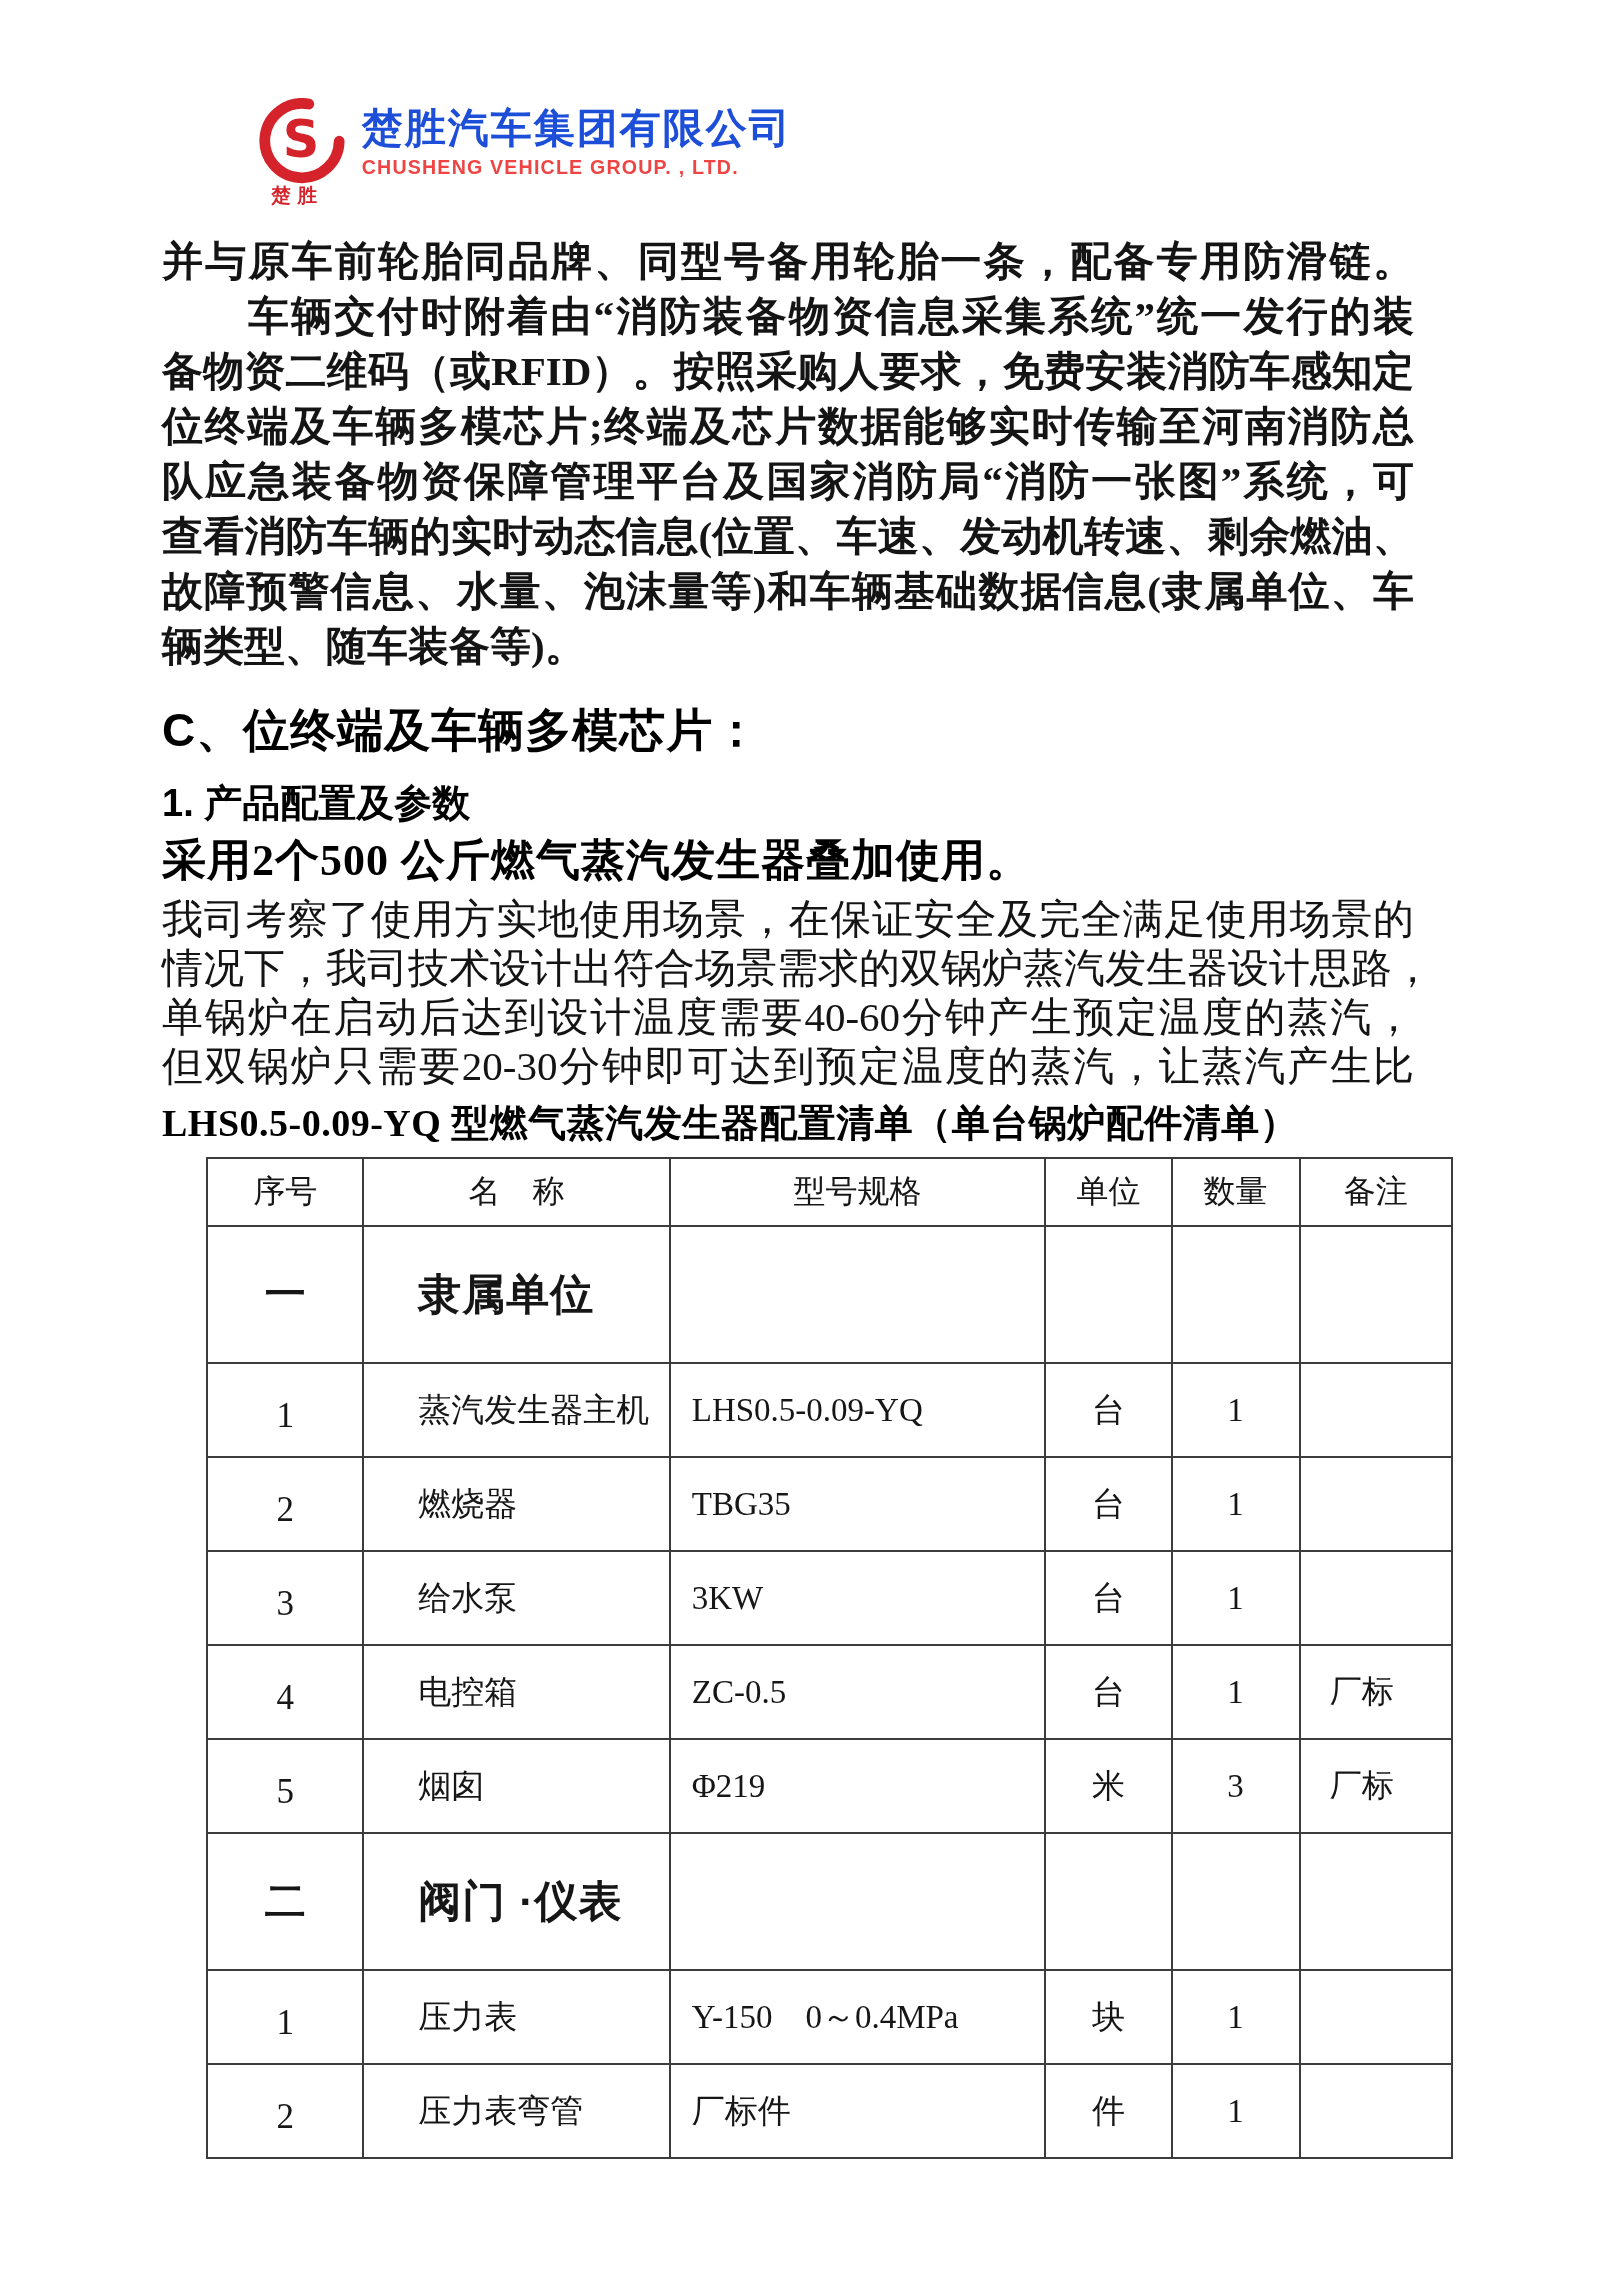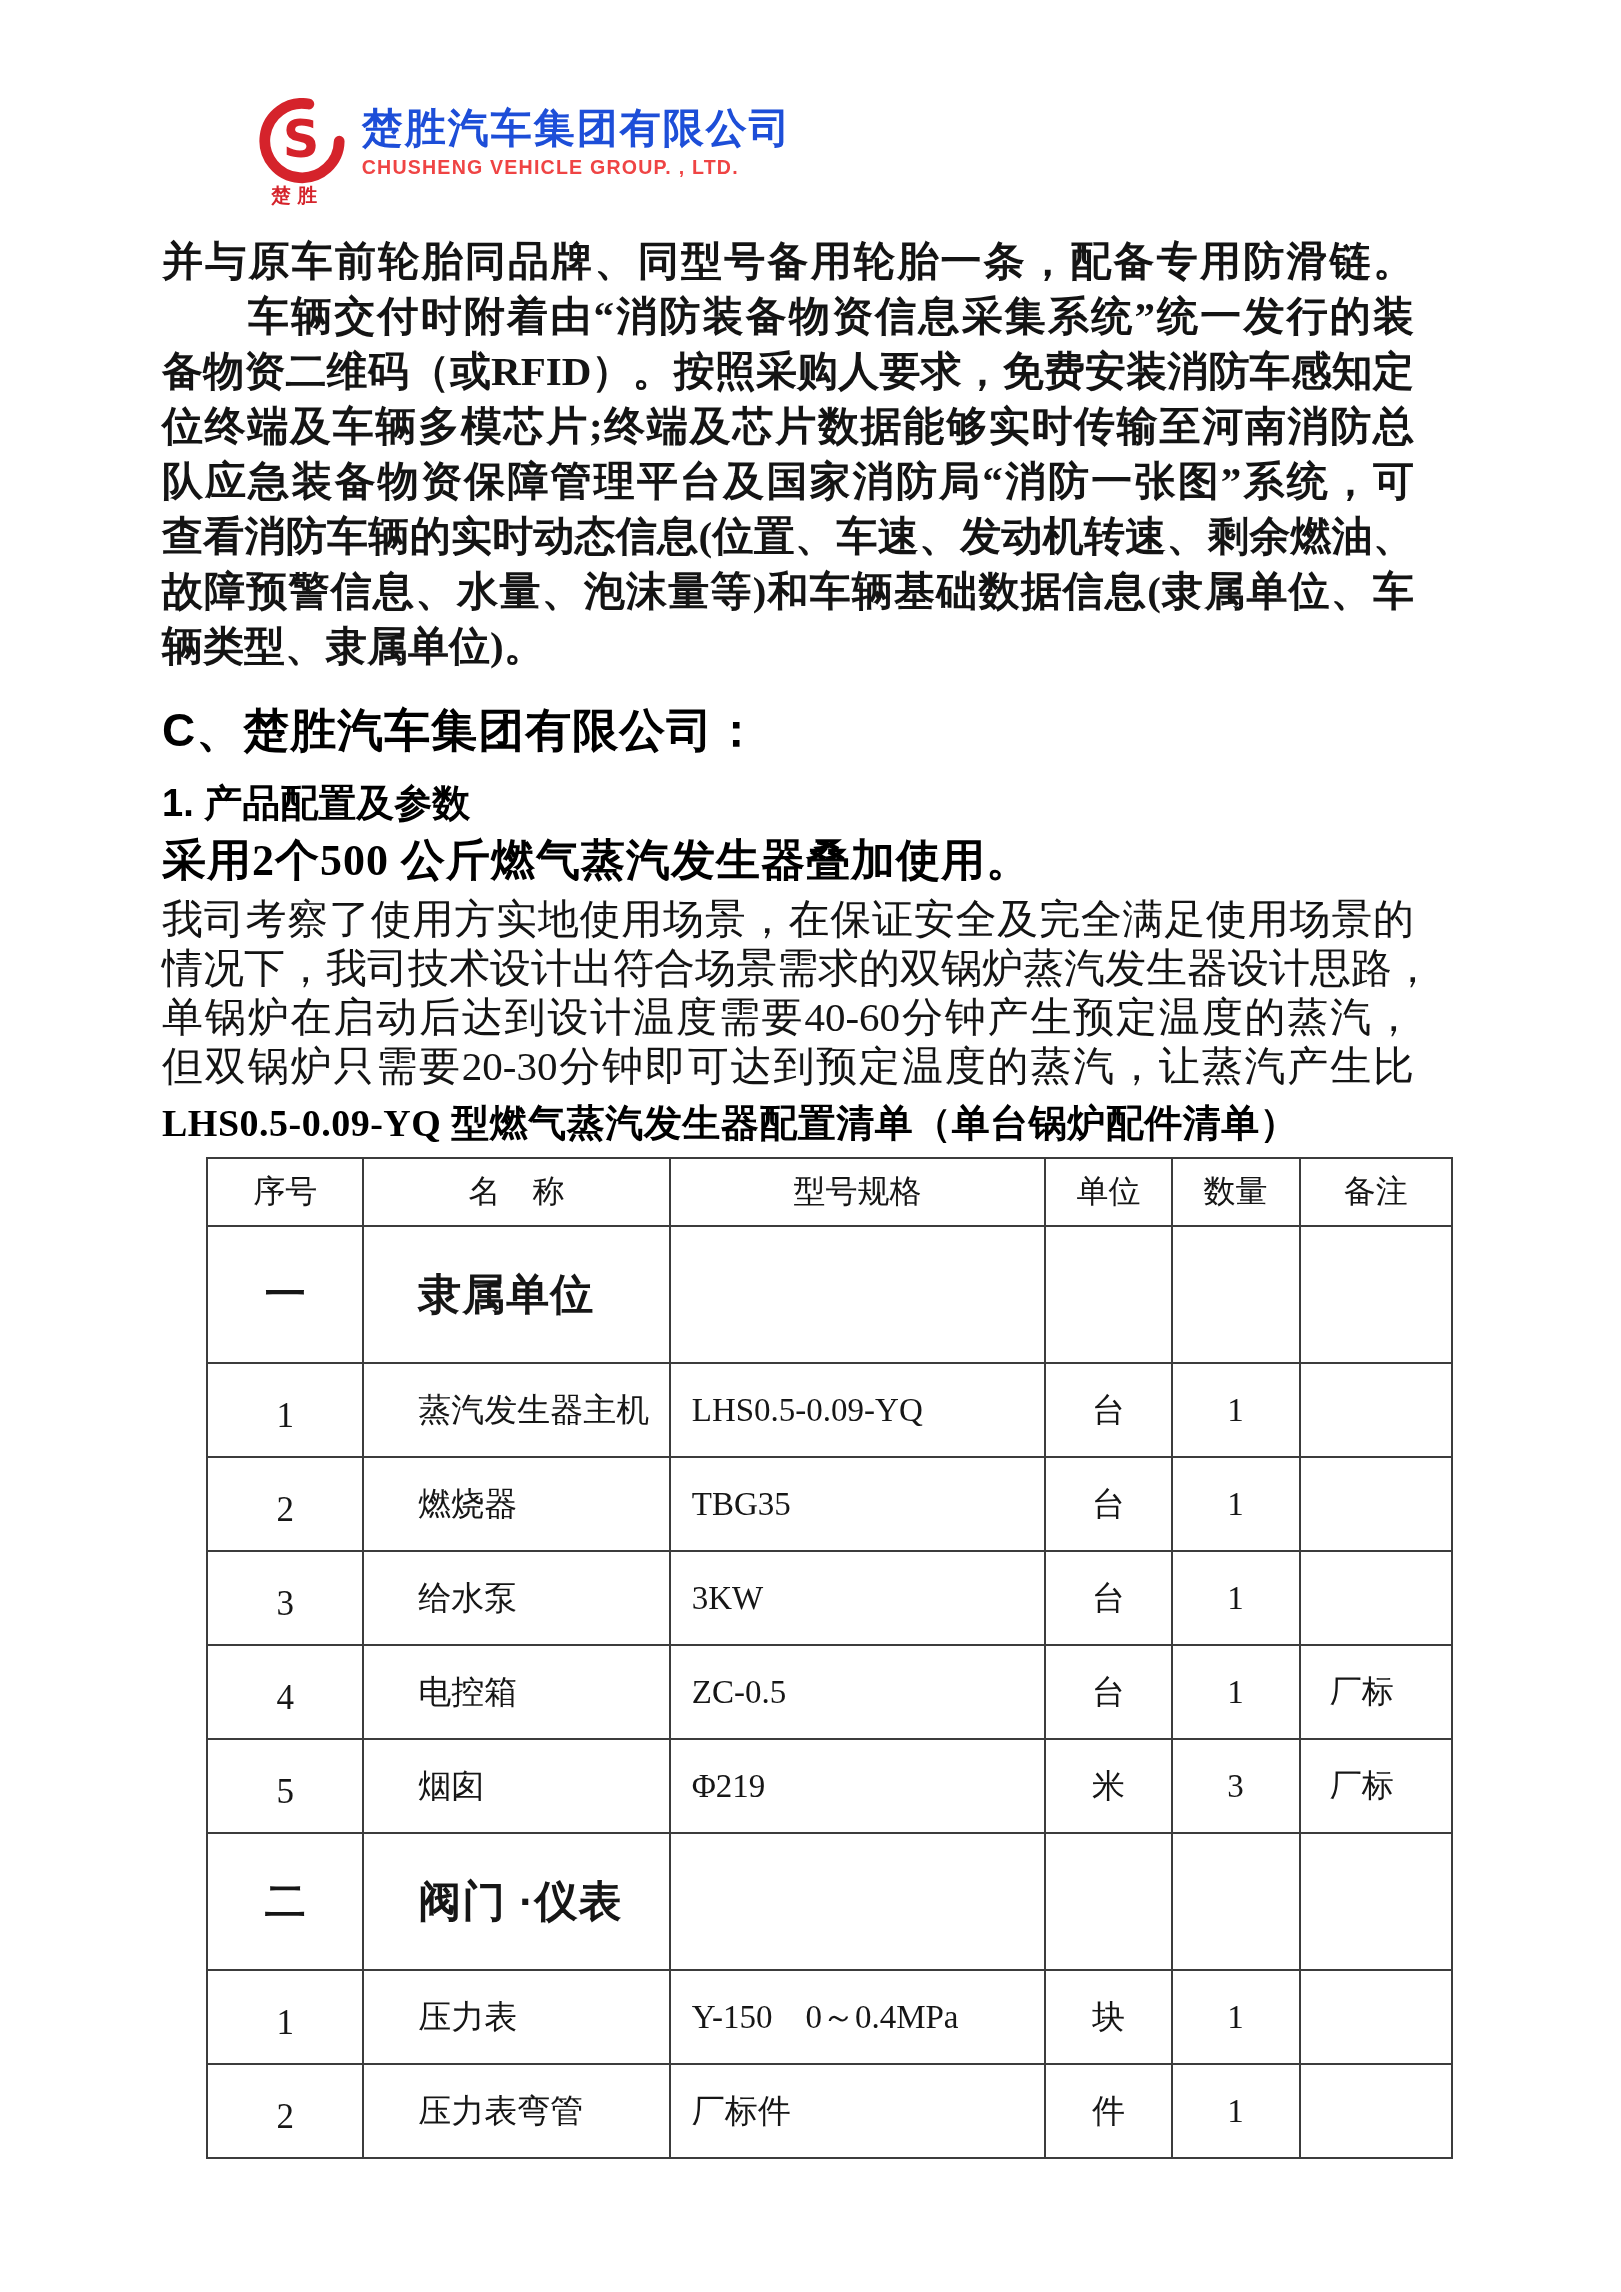--- a/index.html
+++ b/index.html
@@ -98,24 +98,24 @@
   </div>
 
   <div class="para p1">
       <div class="line just">并与原车前轮胎同品牌、同型号备用轮胎一条，配备专用防滑链。</div>
       <div class="line just indent">车辆交付时附着由“消防装备物资信息采集系统”统一发行的装</div>
       <div class="line just">备物资二维码（或RFID）。按照采购人要求，免费安装消防车感知定</div>
       <div class="line just">位终端及车辆多模芯片;终端及芯片数据能够实时传输至河南消防总</div>
       <div class="line just">队应急装备物资保障管理平台及国家消防局“消防一张图”系统，可</div>
       <div class="line just">查看消防车辆的实时动态信息(位置、车速、发动机转速、剩余燃油、</div>
       <div class="line just">故障预警信息、水量、泡沫量等)和车辆基础数据信息(隶属单位、车</div>
-      <div class="line">辆类型、隶属单位)。</div>
+      <div class="line">辆类型、随车装备等)。</div>
     </div>
 
-  <div class="heading-c">C、楚胜汽车集团有限公司：</div>
+  <div class="heading-c">C、位终端及车辆多模芯片：</div>
 
   <div class="sub-heading">1. 产品配置及参数</div>
 
   <div class="bold-line">采用2个500 公斤燃气蒸汽发生器叠加使用。</div>
 
   <div class="para p2">
       <div class="line just">我司考察了使用方实地使用场景，在保证安全及完全满足使用场景的</div>
       <div class="line just">情况下，我司技术设计出符合场景需求的双锅炉蒸汽发生器设计思路，</div>
       <div class="line just">单锅炉在启动后达到设计温度需要40-60分钟产生预定温度的蒸汽，</div>
       <div class="line just">但双锅炉只需要20-30分钟即可达到预定温度的蒸汽，让蒸汽产生比</div>

